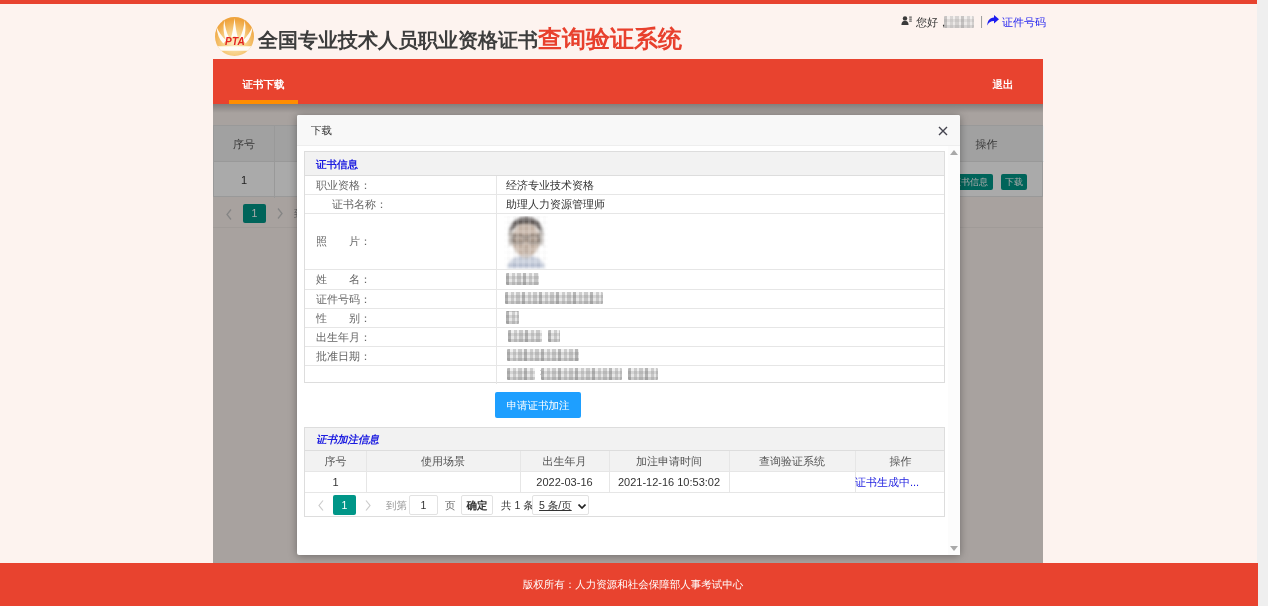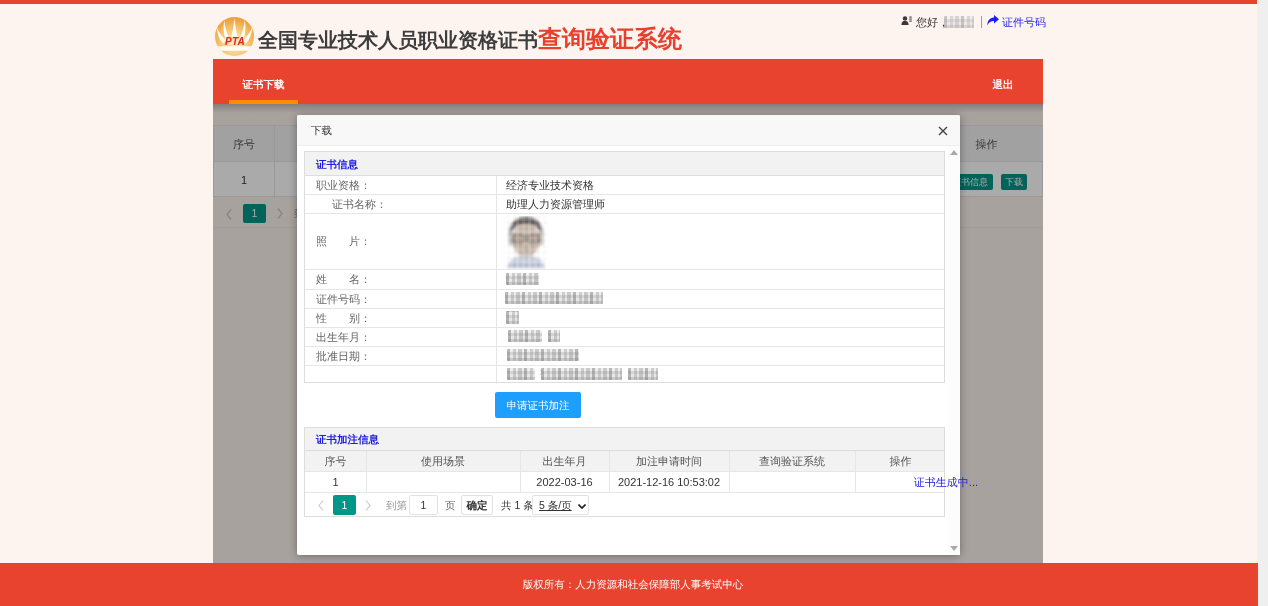--- a/index.html
+++ b/index.html
@@ -175,21 +175,21 @@
     <div class="blur-block" style="left:202px;top:197px;width:72px;"></div>
     <div class="blur-block" style="left:202px;top:216px;width:28px;"></div>
     <div class="abs" style="left:231px;top:213px;color:#b5b5b5;font-size:10px;">：</div>
     <div class="blur-block" style="left:236px;top:216px;width:81px;"></div>
     <div class="blur-block" style="left:323px;top:216px;width:30px;"></div>
   </div>
 
   <div class="abs" style="left:198px;top:277px;width:86px;height:26px;background:#1E9FFF;border-radius:2px;color:#fff;font-size:10.5px;line-height:26px;text-align:center;">申请证书加注</div>
 
   <div class="abs" style="left:7px;top:312px;width:641px;height:90px;border:1px solid #ddd;font-size:11px;">
-    <div class="abs" style="left:0;top:0;width:639px;height:23px;background:#f2f2f2;border-bottom:1px solid #ddd;">
+    <div class="abs" style="left:0;top:0;width:639px;height:23px;background:#f2f2f2;border-bottom:1px solid #ddd;font-style:italic;">
       <span class="abs" style="left:11px;top:0;line-height:23px;font-size:10.5px;font-weight:bold;color:#1d1de0;">证书加注信息</span>
     </div>
 
     <div class="abs" style="left:0;top:23px;width:639px;height:21px;background:#f2f2f2;border-bottom:1px solid #e6e6e6;"></div>
     <div class="abs" style="left:0;top:44px;width:639px;height:21px;border-bottom:1px solid #e6e6e6;"></div>
 
     <div class="abs" style="left:61px;top:23px;width:1px;height:42px;background:#e6e6e6;"></div>
     <div class="abs" style="left:215px;top:23px;width:1px;height:42px;background:#e6e6e6;"></div>
     <div class="abs" style="left:304px;top:23px;width:1px;height:42px;background:#e6e6e6;"></div>
     <div class="abs" style="left:424px;top:23px;width:1px;height:42px;background:#e6e6e6;"></div>
@@ -198,21 +198,21 @@
     <div class="abs" style="left:0;top:23px;width:61px;height:21px;line-height:21px;text-align:center;color:#555;">序号</div>
     <div class="abs" style="left:61px;top:23px;width:154px;height:21px;line-height:21px;text-align:center;color:#555;">使用场景</div>
     <div class="abs" style="left:215px;top:23px;width:89px;height:21px;line-height:21px;text-align:center;color:#555;">出生年月</div>
     <div class="abs" style="left:304px;top:23px;width:120px;height:21px;line-height:21px;text-align:center;color:#555;">加注申请时间</div>
     <div class="abs" style="left:424px;top:23px;width:126px;height:21px;line-height:21px;text-align:center;color:#555;">查询验证系统</div>
     <div class="abs" style="left:550px;top:23px;width:91px;height:21px;line-height:21px;text-align:center;color:#555;">操作</div>
 
     <div class="abs" style="left:0;top:44px;width:61px;height:21px;line-height:21px;text-align:center;color:#333;">1</div>
     <div class="abs" style="left:215px;top:44px;width:89px;height:21px;line-height:21px;text-align:center;color:#333;">2022-03-16</div>
     <div class="abs" style="left:304px;top:44px;width:120px;height:21px;line-height:21px;text-align:center;color:#333;">2021-12-16 10:53:02</div>
-    <div class="abs" style="left:550px;top:44px;width:91px;height:21px;line-height:21px;text-align:right;color:#1d1de0;margin-left:32px;">证书生成中...</div>
+    <div class="abs" style="left:550px;top:44px;width:91px;height:21px;line-height:21px;text-align:left;color:#1d1de0;">证书生成中...</div>
 
     <div class="abs" style="left:0;top:65px;width:639px;height:25px;">
       <svg class="abs" style="left:13px;top:7px;" width="6" height="11" viewBox="0 0 6 11">
           <path d="M5 0.5 L1 5.5 L5 10.5" fill="none" stroke="#cccccc" stroke-width="1.2"></path>
         </svg>
       <div class="abs" style="left:28px;top:2px;width:23px;height:20px;background:#009688;border-radius:2px;color:#fff;font-size:10.5px;line-height:20px;text-align:center;">1</div>
       <svg class="abs" style="left:60px;top:7px;" width="6" height="11" viewBox="0 0 6 11">
           <path d="M1 0.5 L5 5.5 L1 10.5" fill="none" stroke="#cccccc" stroke-width="1.2"></path>
         </svg>
       <span class="abs" style="left:81px;top:2px;color:#999;font-size:10.5px;line-height:20px;">到第</span>

